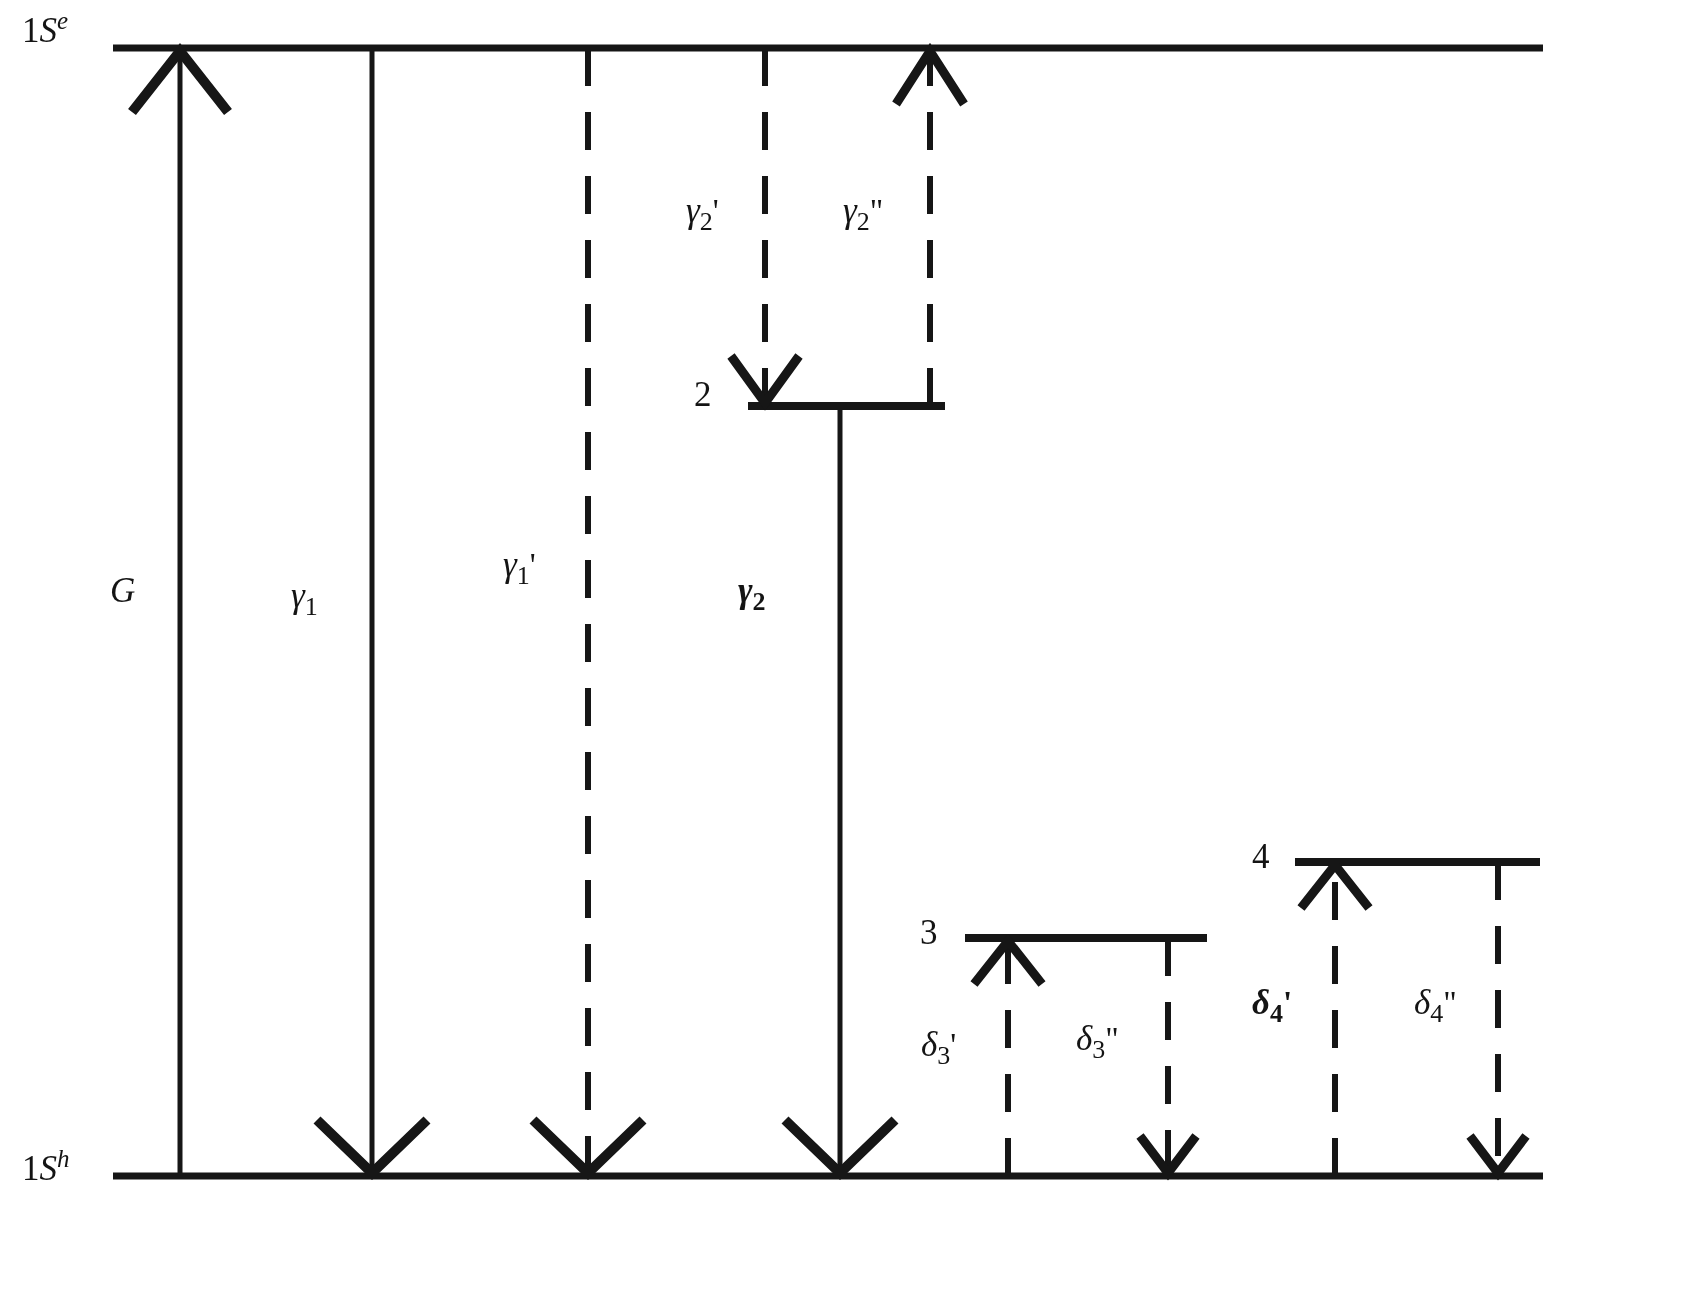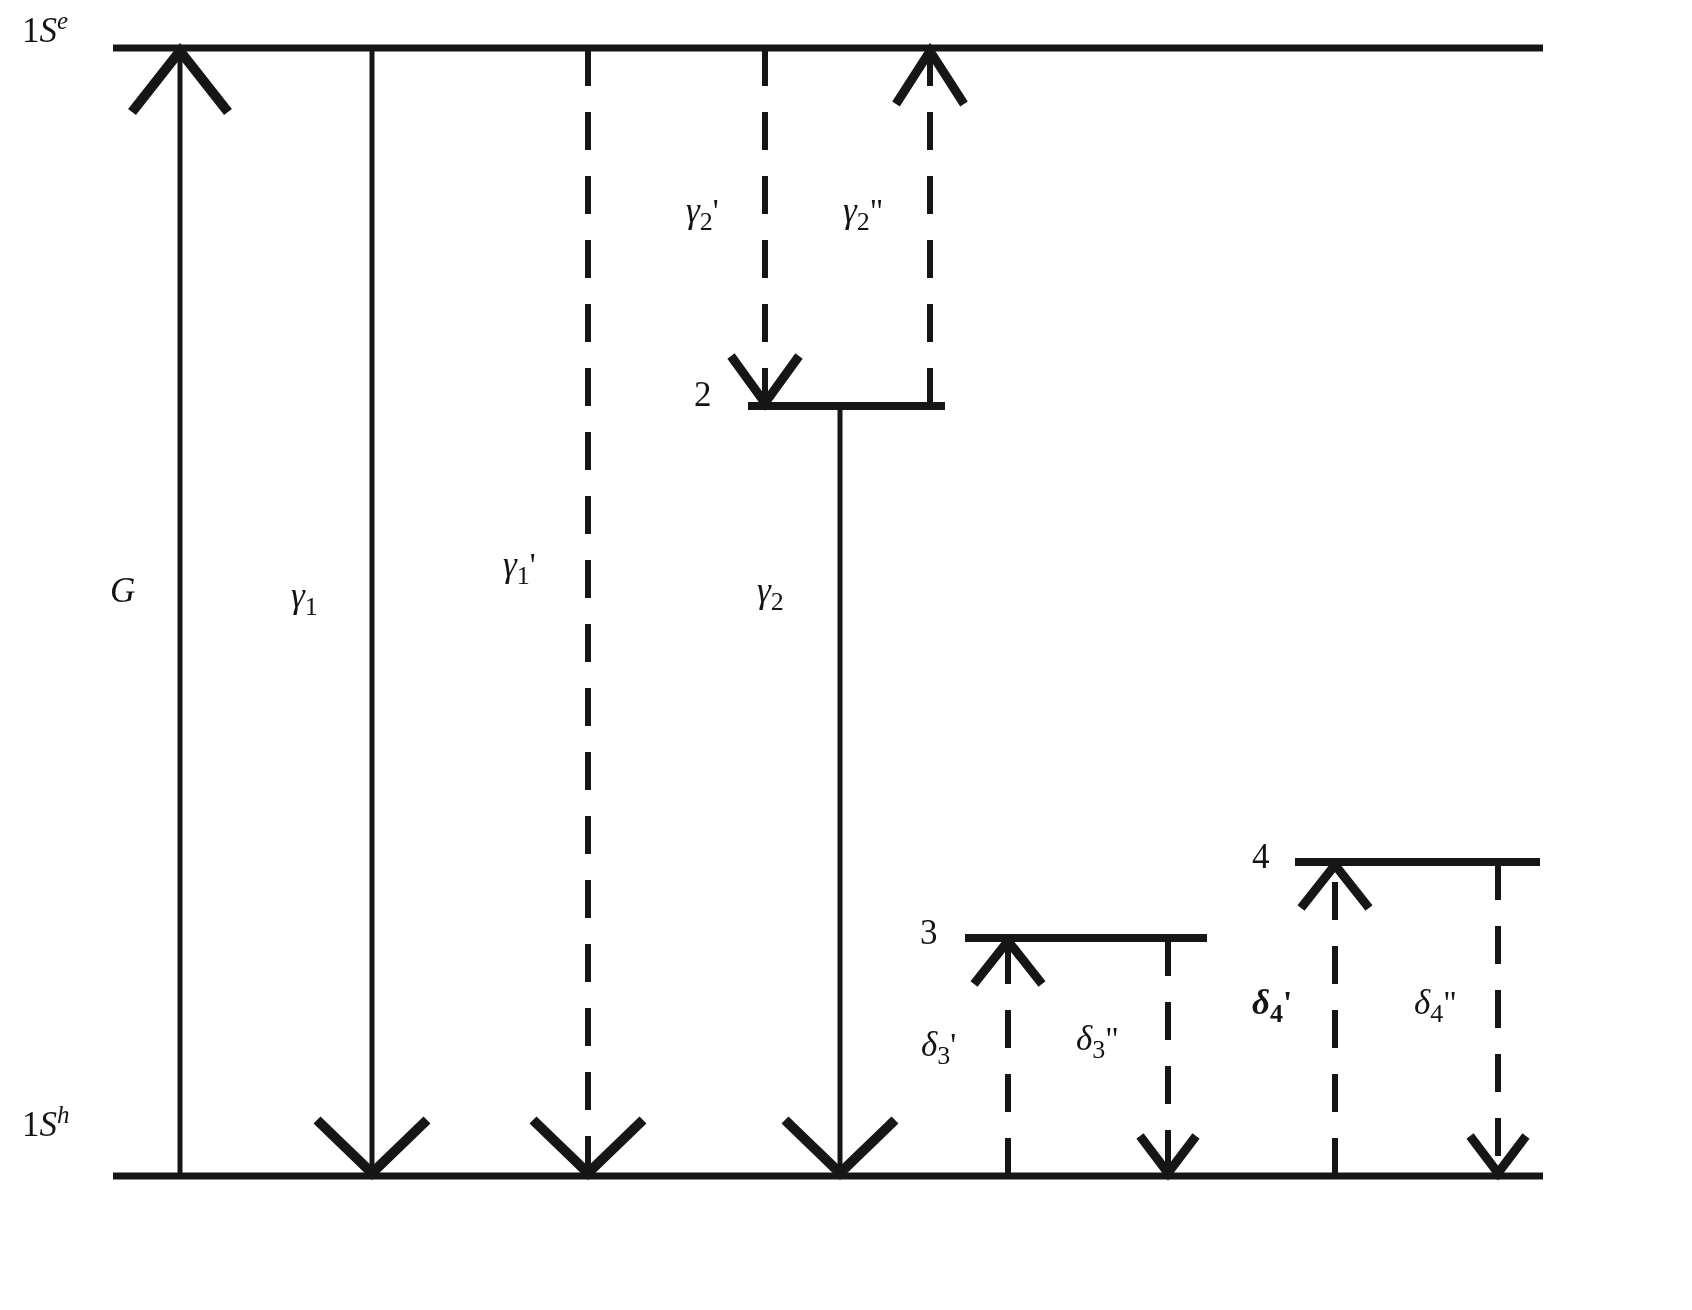--- a/index.html
+++ b/index.html
@@ -77,28 +77,28 @@
       <polyline points="974,984 1008,941 1042,984" fill="none" stroke="#161616" stroke-width="9"></polyline>
       <line x1="1168" y1="938" x2="1168" y2="1176" stroke="#161616" stroke-width="6" stroke-dasharray="38 26"></line>
       <polyline points="1140,1136 1168,1173 1196,1136" fill="none" stroke="#161616" stroke-width="9"></polyline>
       <line x1="1335" y1="1176" x2="1335" y2="862" stroke="#161616" stroke-width="6" stroke-dasharray="38 26"></line>
       <polyline points="1301,908 1335,865 1369,908" fill="none" stroke="#161616" stroke-width="9"></polyline>
       <line x1="1498" y1="862" x2="1498" y2="1176" stroke="#161616" stroke-width="6" stroke-dasharray="38 26"></line>
       <polyline points="1470,1136 1498,1173 1526,1136" fill="none" stroke="#161616" stroke-width="9"></polyline>
     </svg>
   <div id="labels">
       <div class="lbl" style="left: 22px; top: 12px;"><span>1</span><span class="it">S</span><sup>e</sup></div>
-      <div class="lbl" style="left: 22px; top: 1106px; text-align: right;"><span>1</span><span class="it">S</span><sup>h</sup></div>
+      <div class="lbl" style="left: 22px; top: 1150px; text-align: right;"><span>1</span><span class="it">S</span><sup>h</sup></div>
       <div class="lbl" style="left: 694px; top: 376px;"><span>2</span></div>
       <div class="lbl" style="left: 920px; top: 914px;"><span>3</span></div>
       <div class="lbl" style="left: 1252px; top: 838px;"><span>4</span></div>
       <div class="lbl" style="left: 110px; top: 572px;"><span class="it">G</span></div>
       <div class="lbl" style="left: 291px; top: 556px; margin-top: 21px;"><span class="it">γ</span><sub>1</sub></div>
       <div class="lbl" style="left: 503px; top: 546px;"><span class="it">γ</span><sub>1</sub><span class="post">'</span></div>
       <div class="lbl" style="left: 686px; top: 192px; font-family: Liberation Serif, serif;"><span class="it">γ</span><sub>2</sub><span class="post">'</span></div>
       <div class="lbl" style="left: 843px; top: 192px;"><span class="it">γ</span><sub>2</sub><span class="post">"</span></div>
-      <div class="lbl" style="left: 757px; top: 572px;"><span class="it">γ</span><sub>2</sub></div>
+      <div class="lbl" style="left: 738px; top: 572px; font-weight: bold;"><span class="it">γ</span><sub>2</sub></div>
       <div class="lbl" style="left: 921px; top: 1026px; text-align: right;"><span class="it">δ</span><sub>3</sub><span class="post">'</span></div>
       <div class="lbl" style="left: 1076px; top: 1020px;"><span class="it">δ</span><sub>3</sub><span class="post">"</span></div>
       <div class="lbl" style="left: 1252px; top: 984px; font-weight: bold;"><span class="it">δ</span><sub>4</sub><span class="post">'</span></div>
       <div class="lbl" style="left: 1414px; top: 984px;"><span class="it">δ</span><sub>4</sub><span class="post">"</span></div>
     </div>
 </div>
 
 </body></html>

